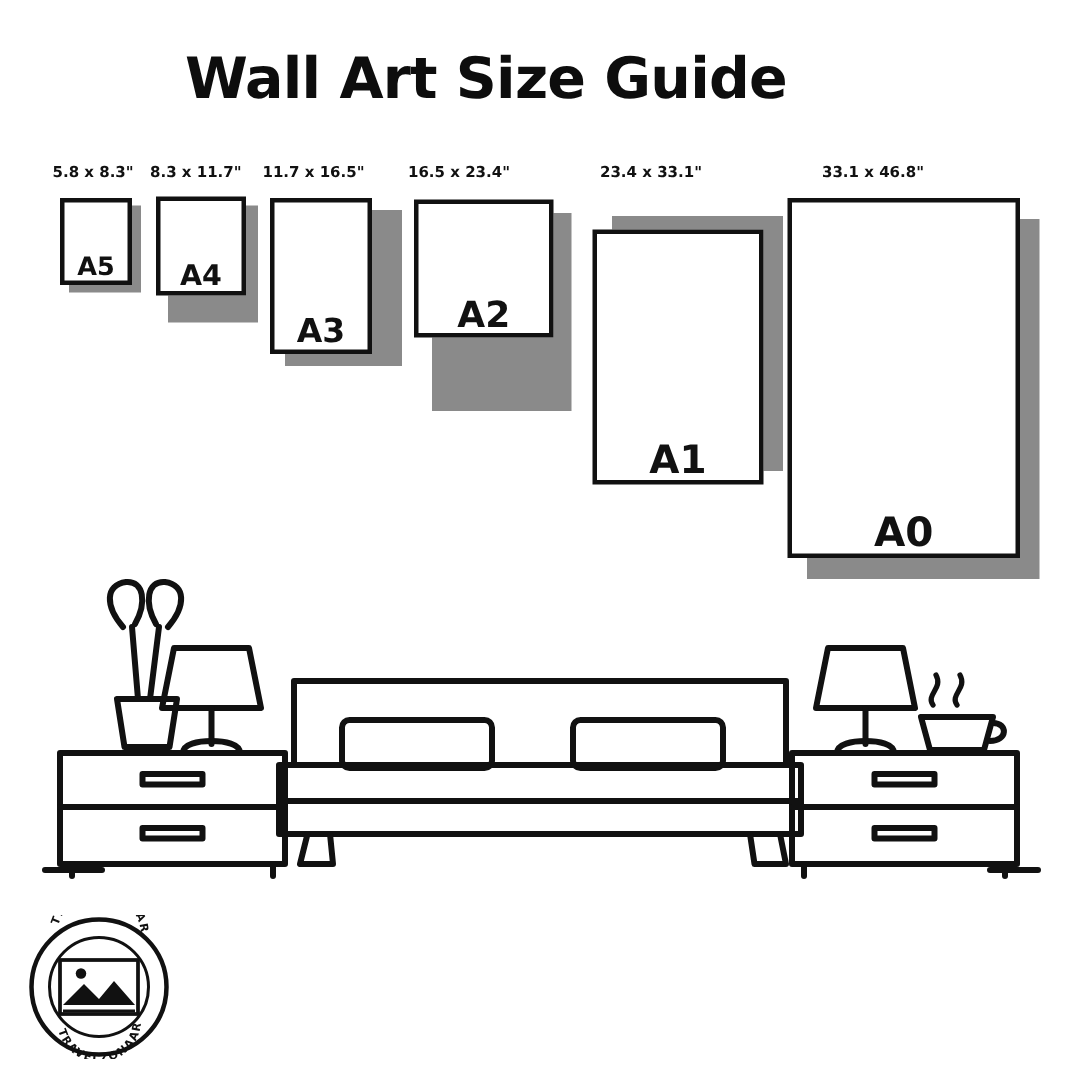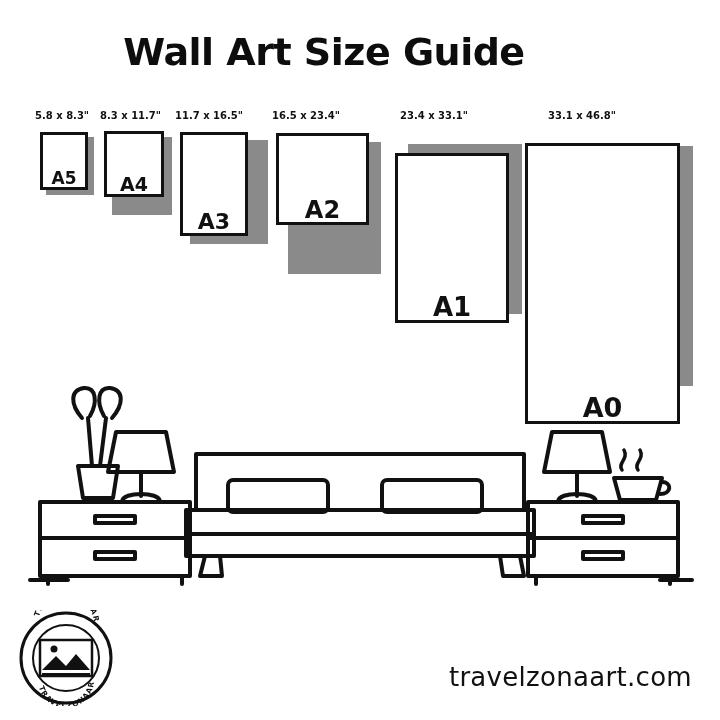--- a/index.html
+++ b/index.html
@@ -144,21 +144,21 @@
       <div class="frame-dim" style="top:0px; left:10px;">23.4 x 33.1"</div>
       <div class="frame-shadow" style="left:18px; top:34px; width:114px; height:170px;"></div>
       <div class="frame-box" style="left:5px; top:23px; width:114px; height:170px;margin-top:20px;">
         <span class="frame-label" style="font-size:26px;">A1</span>
       </div>
     </div>
 
     <div class="frame-group" style="left:520px; top:0px; width:180px; height:280px;">
       <div class="frame-dim" style="top:0px; left:28px;">33.1 x 46.8"</div>
       <div class="frame-shadow" style="left:18px; top:36px; width:155px; height:240px;"></div>
-      <div class="frame-box" style="left:5px; top:33px; width:155px; height:281px;">
+      <div class="frame-box" style="left:5px; top:22px; width:155px; height:240px;">
         <span class="frame-label" style="font-size:27px;">A0</span>
       </div>
     </div>
   </div>
 
   <div class="scene">
     <svg width="720" height="240" viewBox="0 0 720 240" xmlns="http://www.w3.org/2000/svg">
       <g fill="none" stroke="#111111" stroke-width="4" stroke-linejoin="round" stroke-linecap="round">
 
         <line x1="30" y1="210" x2="68" y2="210"></line>
@@ -241,15 +241,14 @@
       <path id="logoArcBottom" d="M20 70 a28 28 0 0 0 56 0" fill="none"></path>
       <text font-family="DejaVu Sans, sans-serif" font-size="7.5" font-weight="bold" fill="#111111" letter-spacing="1">
         <textPath href="#logoArcTop" startOffset="8%">TRAVELZONAART</textPath>
       </text>
       <text font-family="DejaVu Sans, sans-serif" font-size="7.5" font-weight="bold" fill="#111111" letter-spacing="1">
         <textPath href="#logoArcBottom" startOffset="8%">TRAVELZONAART</textPath>
       </text>
     </svg>
   </div>
 
-  <div class="footer-url">travelzonaart.com</div>
 
 </div>
 
 </body></html>

